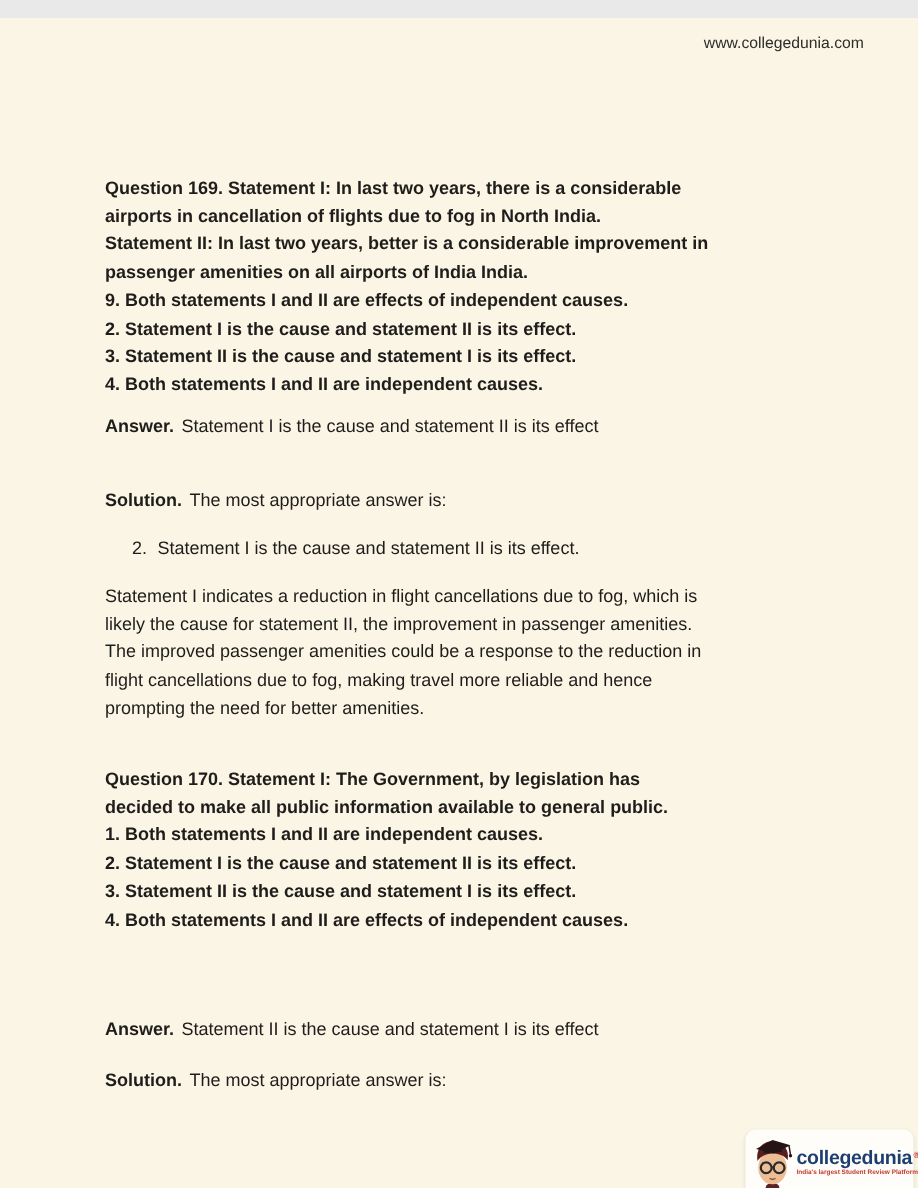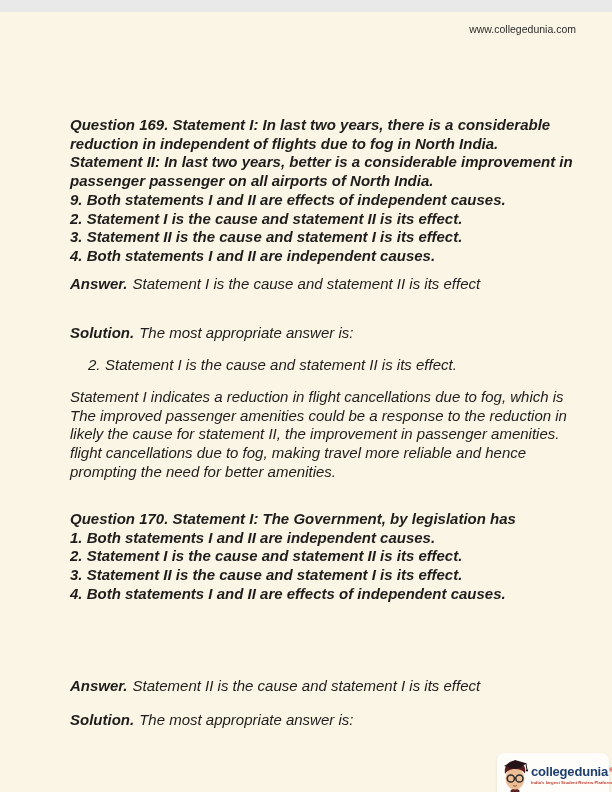--- a/index.html
+++ b/index.html
@@ -17,23 +17,22 @@
     position: absolute;
     top: 11px;
     right: 36px;
     font-size: 10.5px;
     color: #2D2C2A;
   }
   .block {
     position: absolute;
     left: 70px;
     width: 495px;
-    font-size: 15px;
+    font-size: 12px;
     line-height: 18.7px;
-    font-style: italic;
   }
   .line { white-space: nowrap; }
   .bold-block .line { font-weight: bold; }
   .label { font-weight: bold; margin-right: 5px; }
   .choice-line { padding-left: 18px; }
   .choice-line .num { display: inline-block; width: 17px; }
   .para .line { font-weight: normal; }
 
   
   .logo-card {
@@ -83,51 +82,52 @@
 </style>
 </head>
 <body>
 
 <div class="page">
 
   <div class="site-url">www.collegedunia.com</div>
 
   <div class="block bold-block" style="top:104px">
     <div class="line">Question 169. Statement I: In last two years, there is a considerable</div>
-    <div class="line">reduction in independent of flights due to fog in North India.</div>
+    <div class="line">airports in cancellation of flights due to fog in North India.</div>
     <div class="line">Statement II: In last two years, better is a considerable improvement in</div>
-    <div class="line">passenger passenger on all airports of North India.</div>
+    <div class="line">passenger amenities on all airports of India India.</div>
     <div class="line">9. Both statements I and II are effects of independent causes.</div>
     <div class="line">2. Statement I is the cause and statement II is its effect.</div>
     <div class="line">3. Statement II is the cause and statement I is its effect.</div>
     <div class="line">4. Both statements I and II are independent causes.</div>
   </div>
 
   <div class="block" style="top:263px">
     <span class="label">Answer.</span><span>Statement I is the cause and statement II is its effect</span>
   </div>
 
   <div class="block" style="top:312px">
     <span class="label">Solution.</span><span>The most appropriate answer is:</span>
   </div>
 
   <div class="block choice-line" style="top:344px">
     <span class="num">2.</span><span>Statement I is the cause and statement II is its effect.</span>
   </div>
 
   <div class="block para" style="top:376px">
     <div class="line">Statement I indicates a reduction in flight cancellations due to fog, which is</div>
+    <div class="line">likely the cause for statement II, the improvement in passenger amenities.</div>
     <div class="line">The improved passenger amenities could be a response to the reduction in</div>
-    <div class="line">likely the cause for statement II, the improvement in passenger amenities.</div>
     <div class="line">flight cancellations due to fog, making travel more reliable and hence</div>
     <div class="line">prompting the need for better amenities.</div>
   </div>
 
   <div class="block bold-block" style="top:498px">
     <div class="line">Question 170. Statement I: The Government, by legislation has</div>
+    <div class="line">decided to make all public information available to general public.</div>
     <div class="line">1. Both statements I and II are independent causes.</div>
     <div class="line">2. Statement I is the cause and statement II is its effect.</div>
     <div class="line">3. Statement II is the cause and statement I is its effect.</div>
     <div class="line">4. Both statements I and II are effects of independent causes.</div>
   </div>
 
   <div class="block" style="top:665px">
     <span class="label">Answer.</span><span>Statement II is the cause and statement I is its effect</span>
   </div>
 

